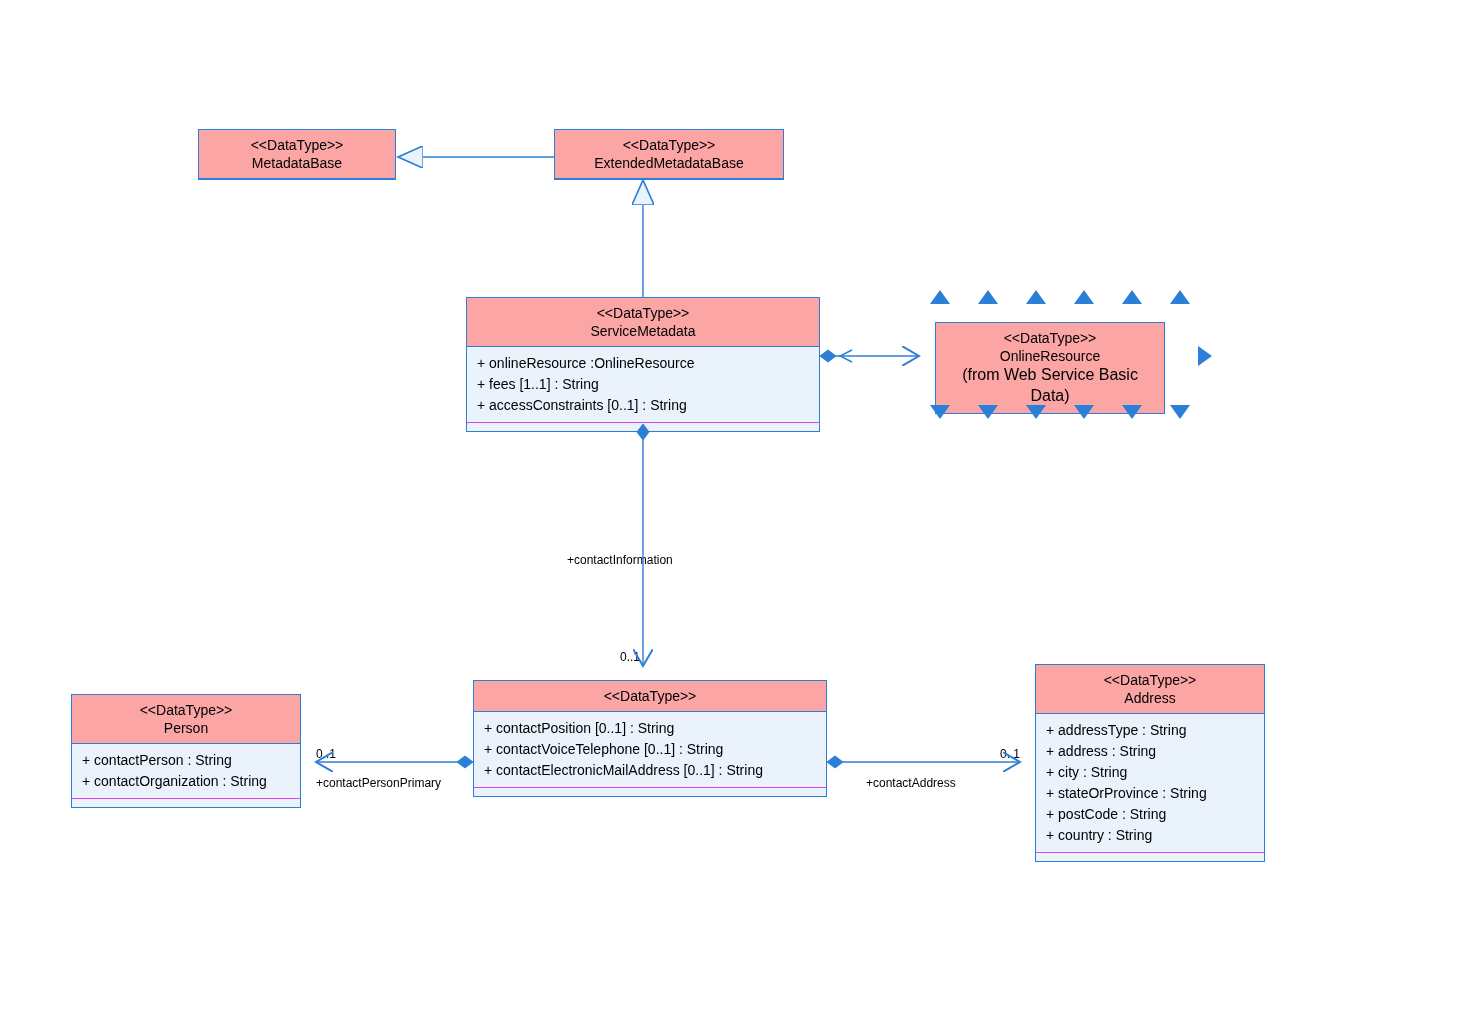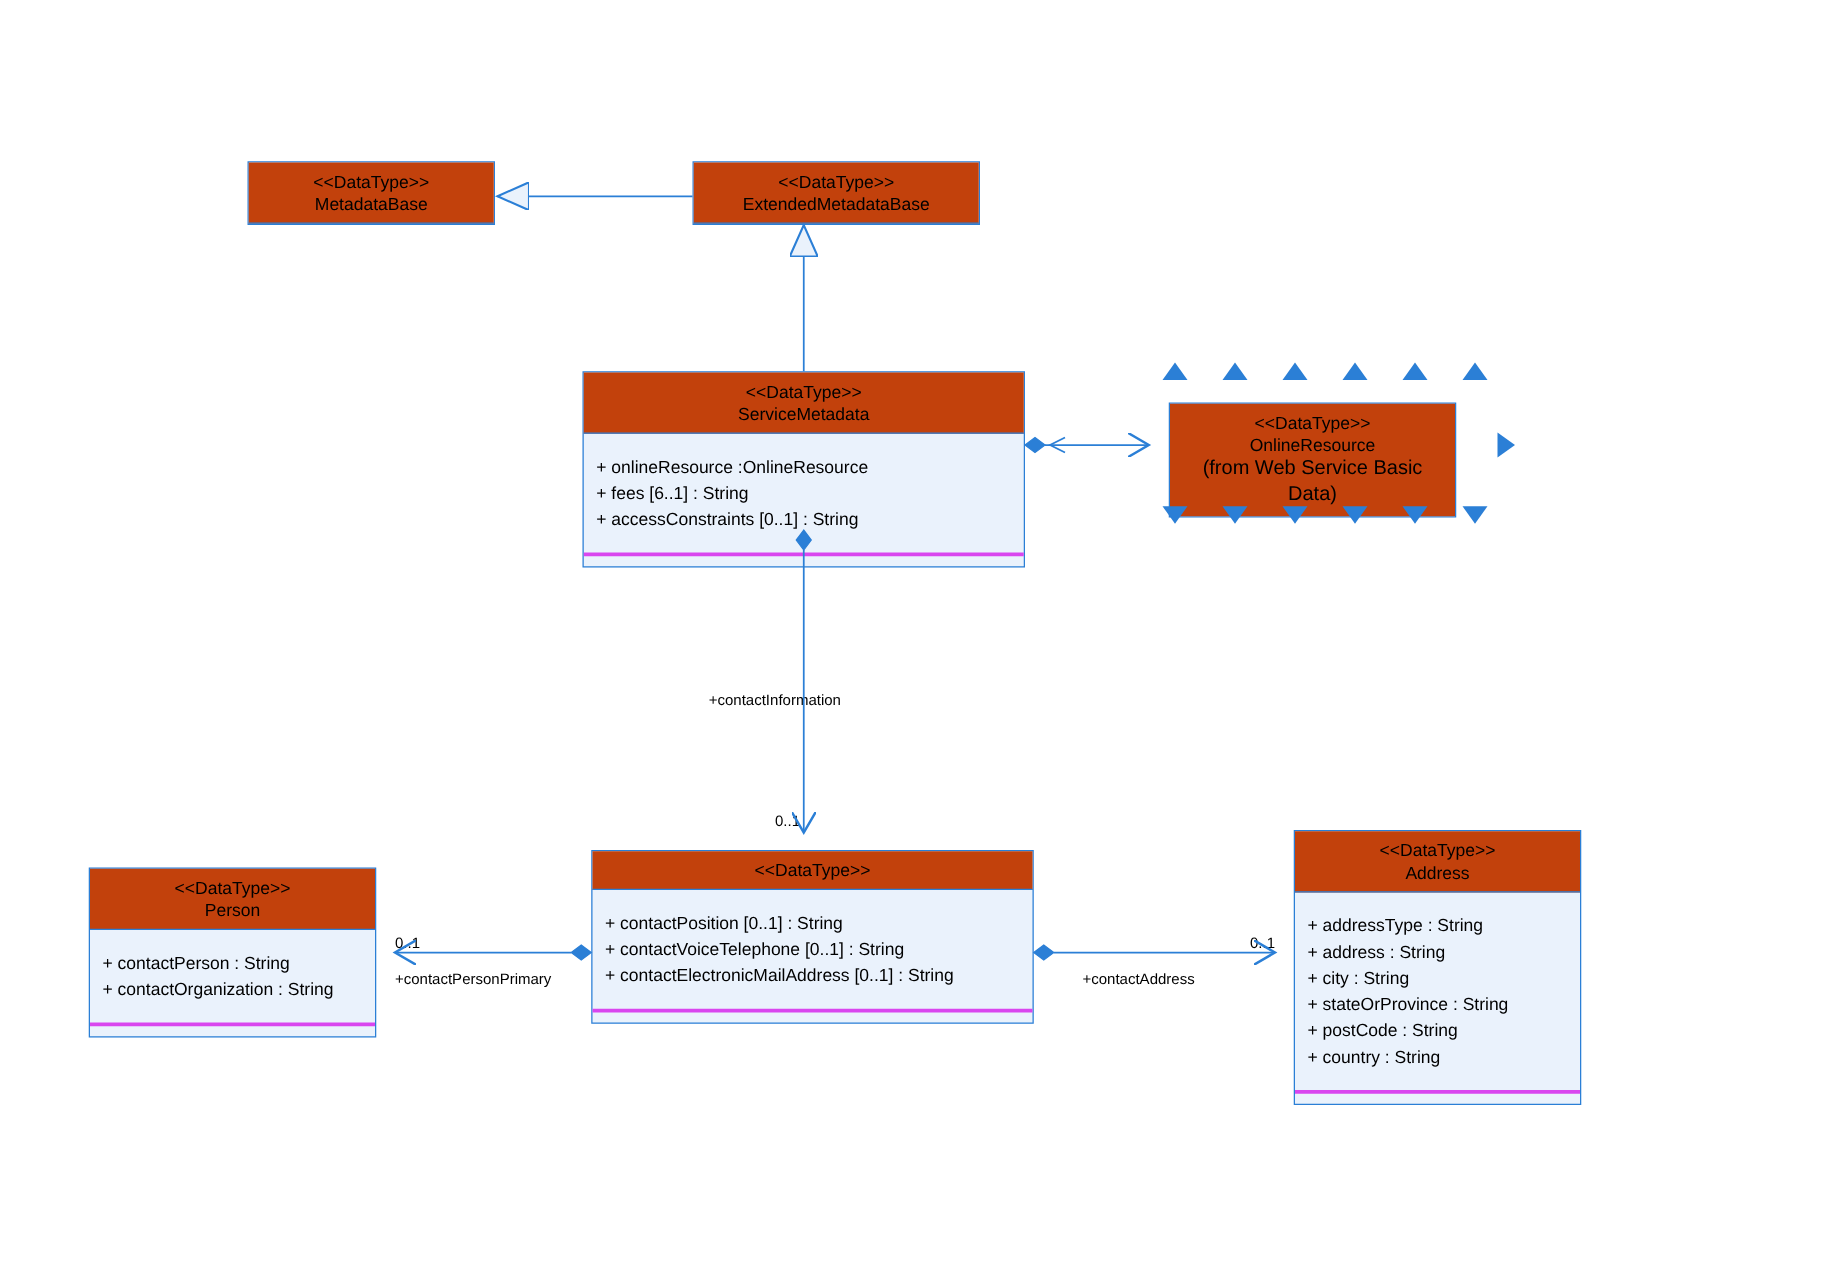--- a/index.html
+++ b/index.html
@@ -13,39 +13,39 @@
     width: 1464px;
     height: 1030px;
     position: relative;
   }
   .uml-class {
     position: absolute;
     border: 1px solid #2b7fd6;
     background: #eaf2fc;
   }
   .uml-header {
-    background: #c2410c;
+    background: #fca5a5;
     border-bottom: 1px solid #2b7fd6;
     text-align: center;
     padding: 6px 8px;
     line-height: 1.3;
   }
   .uml-stereotype {
     display: block;
   }
   .uml-name {
     display: block;
   }
   .uml-from {
     display: block;
     font-size: 16px;
   }
   .uml-attrs {
-    padding: 16px 10px;
-    border-bottom: 3px solid #d946ef;
+    padding: 6px 10px;
+    border-bottom: 1px solid #d946ef;
     line-height: 1.5;
   }
   .attr { white-space: nowrap; }
   .uml-ops {
     min-height: 8px;
   }
   svg.overlay {
     position: absolute;
     left: 0; top: 0;
     width: 1464px; height: 1030px;
@@ -91,21 +91,21 @@
   </div>
 </div>
 
 <div class="uml-class" style="left:466px; top:297px; width:354px;">
   <div class="uml-header">
     <span class="uml-stereotype">&lt;&lt;DataType&gt;&gt;</span>
     <span class="uml-name">ServiceMetadata</span>
   </div>
   <div class="uml-attrs">
     <div class="attr">+ onlineResource :OnlineResource</div>
-    <div class="attr">+ fees [6..1] : String</div>
+    <div class="attr">+ fees [1..1] : String</div>
     <div class="attr">+ accessConstraints [0..1] : String</div>
   </div>
   <div class="uml-ops"></div>
 </div>
 
 <div class="uml-class" style="left:935px; top:322px; width:230px;">
   <div class="uml-header" style="border-bottom:none;">
     <span class="uml-stereotype">&lt;&lt;DataType&gt;&gt;</span>
     <span class="uml-name">OnlineResource</span>
     <span class="uml-from">(from Web Service Basic Data)</span>

